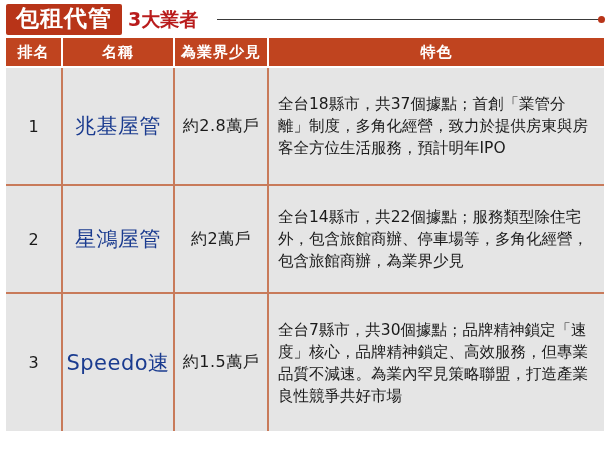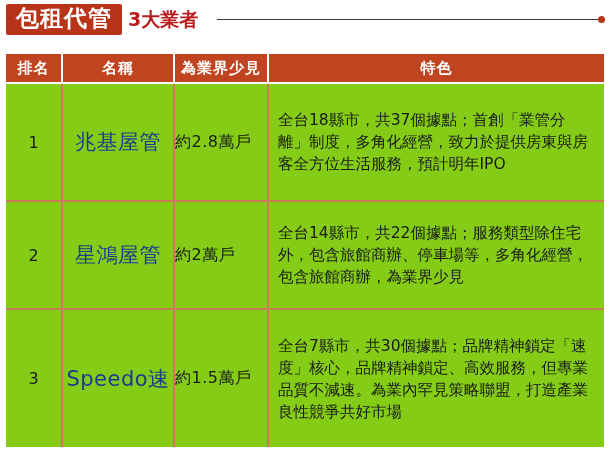--- a/index.html
+++ b/index.html
@@ -69,21 +69,21 @@
   .source {
     font-size: 11.5px;
     color: #222222;
     white-space: nowrap;
     padding-right: 2px;
   }
 
   
   table.data {
     width: 598px;
-    margin: 16px 6px;
+    margin: 0 6px;
     border-collapse: collapse;
     table-layout: fixed;
   }
   table.data col.c-rank   { width: 56px; }
   table.data col.c-name   { width: 112px; }
   table.data col.c-units  { width: 94px; }
   table.data col.c-feat   { width: 336px; }
 
   thead th {
     background: #c0441f;
@@ -95,39 +95,40 @@
     border-bottom: 2px solid #ffffff;
     text-align: center;
     letter-spacing: 1px;
   }
   thead th:last-child { border-right: none; font-family: Liberation Mono, monospace; }
 
   tbody td {
     border-bottom: 2px solid #c87a5a;
     border-right: 2px solid #c87a5a;
     vertical-align: middle;
-    background: #84cc16;
+    background: #e5e5e5;
     padding: 0;
   }
   tbody tr:last-child td { border-bottom: none; }
   tbody td.feat { border-right: none; }
 
   td.rank {
     text-align: center;
     font-size: 16px;
     color: #1a1a1a;
   }
   td.name {
     text-align: center;
     font-size: 21px;
     color: #1a3b8f;
     font-weight: normal;
     letter-spacing: 0.5px;
   }
   td.units {
+    text-align: center;
     font-size: 16px;
     color: #1a1a1a;
     letter-spacing: 0.5px;
   }
   td.feat {
     padding: 6px 8px 6px 9px;
     font-size: 15.5px;
     line-height: 1.42;
     color: #1a1a1a;
     text-align: left;

